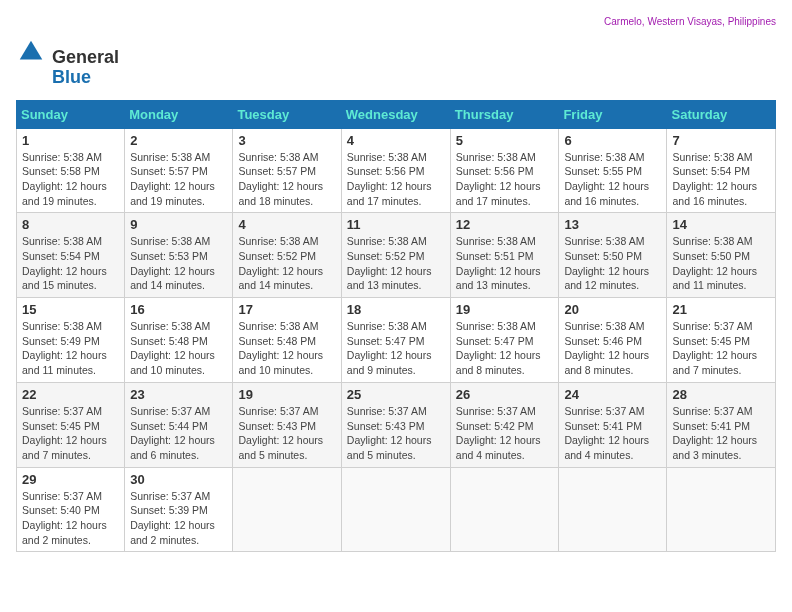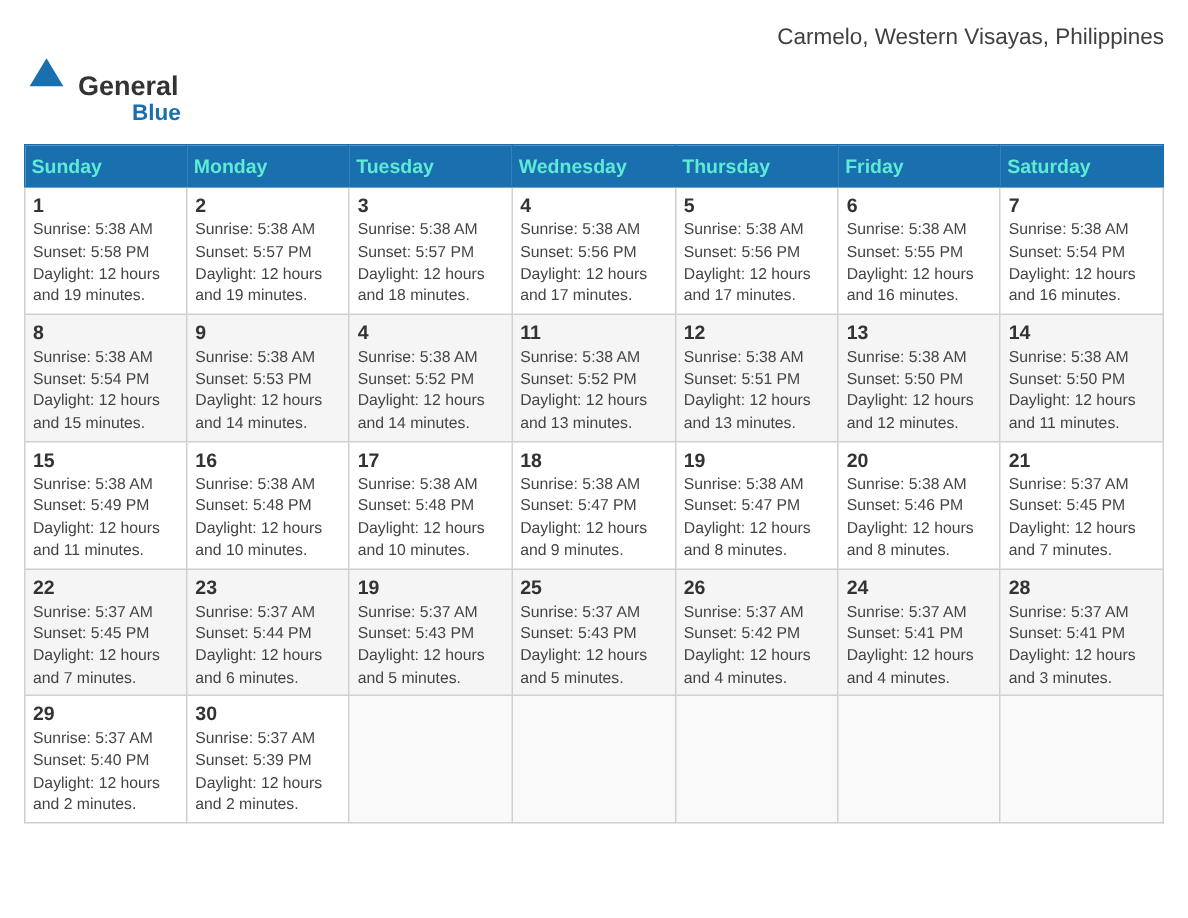--- a/index.html
+++ b/index.html
@@ -26,40 +26,39 @@
       flex-direction: column;
       line-height: 1.1;
     }
     .logo-general {
       font-size: 18px;
       font-weight: bold;
       color: #333;
       margin-top: 32px;
     }
     .logo-blue {
-      font-size: 15px;
+      font-size: 18px;
       font-weight: bold;
       color: #1a6faf;
-      margin-left: 36px;
     }
     .logo-icon {
       width: 30px;
       height: 30px;
     }
     .title-area {
       text-align: right;
     }
     .month-title {
       font-size: 36px;
       font-weight: bold;
       color: #333;
     }
     .subtitle {
-      font-size: 15px;
-      color: #404040;
+      font-size: 10px;
+      color: #a21caf;
     }
     .calendar {
       width: 100%;
       border-collapse: collapse;
       font-size: 11px;
     }
     .calendar thead th {
       background: #1a6faf;
       color: #5eead4;
       padding: 6px 4px;

